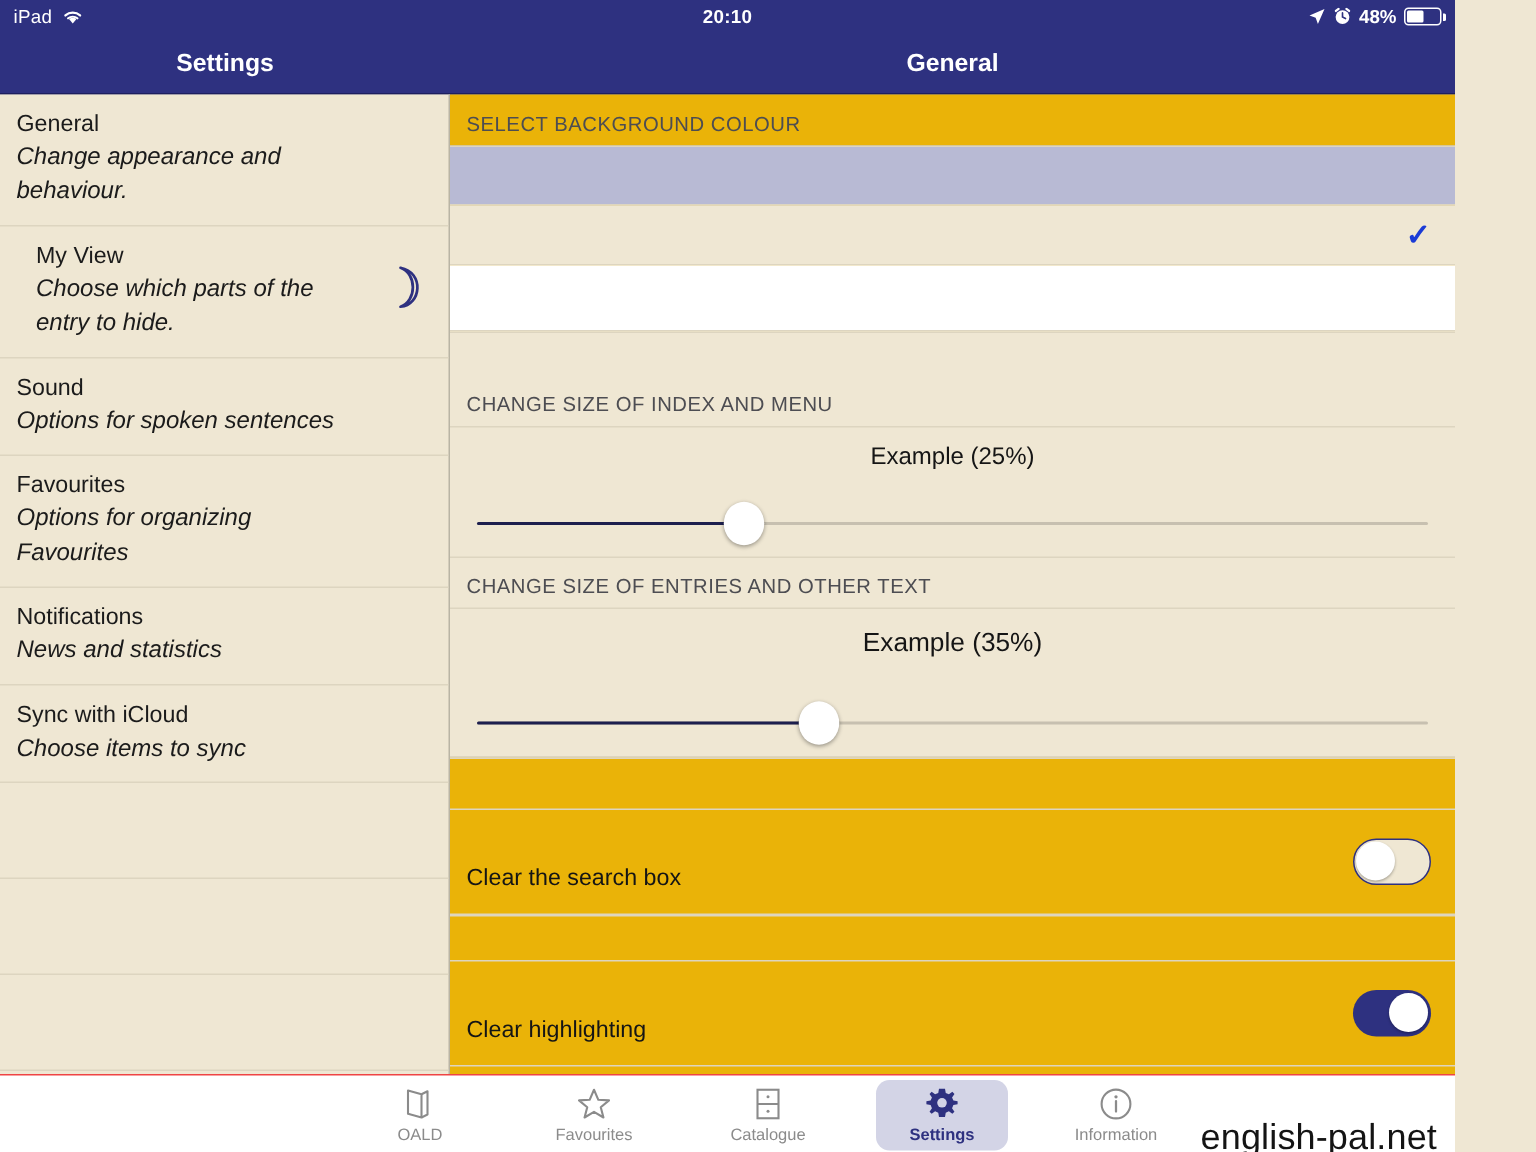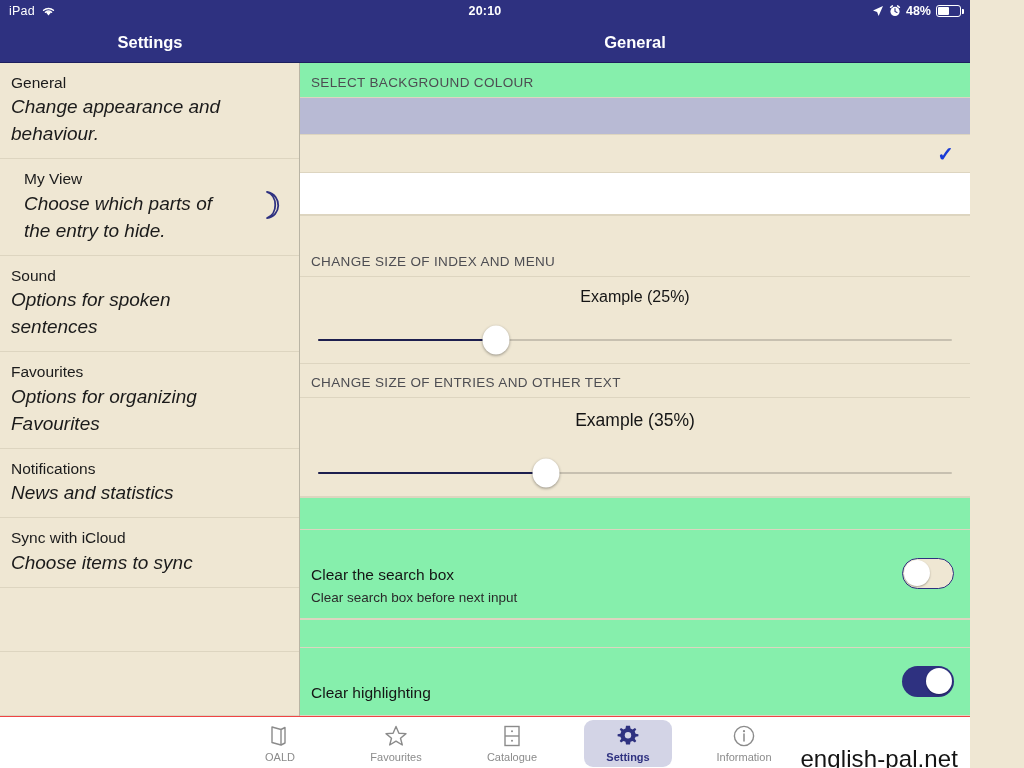--- a/index.html
+++ b/index.html
@@ -118,41 +118,41 @@
     display: flex;
     flex-direction: column;
     justify-content: center;
   }
   .side-title {
     font-size: 15.5px;
     color: #1b1b1b;
     line-height: 1.45;
   }
   .side-sub {
-    font-size: 19px;
+    font-size: 16px;
     font-style: italic;
     color: #1b1b1b;
     line-height: 1.42;
     padding-right: 42px;
   }
   .side-icon {
     position: absolute;
     right: 14px;
     top: 50%;
     transform: translateY(-50%);
   }
   .side-filler {
     height: 64px;
     border-bottom: 1px solid #ddd5c0;
   }
 
   
   .main {
     flex: 1;
-    background: #86efac;
+    background: #eab308;
     overflow: hidden;
     display: flex;
     flex-direction: column;
   }
   .section-head {
     padding: 12px 11px 7px 11px;
     font-size: 13.5px;
     color: #4d4d52;
     letter-spacing: .35px;
     text-transform: uppercase;
@@ -432,21 +432,20 @@
             <div class="thumb" style="left:36%;"></div>
           </div>
         </div>
       </div>
 
       <div class="spacer-row"></div>
 
       <div class="toggle-row">
         <div class="toggle-text">
           <span class="tg-title">Clear the search box</span>
-          <span class="tg-sub">Clear search box before next input</span>
         </div>
         <div class="switch off">
           <span class="knob"></span>
         </div>
       </div>
 
       <div class="spacer-row" style="height:30px;"></div>
 
       <div class="toggle-row" style="min-height:50px;">
         <div class="toggle-text">

